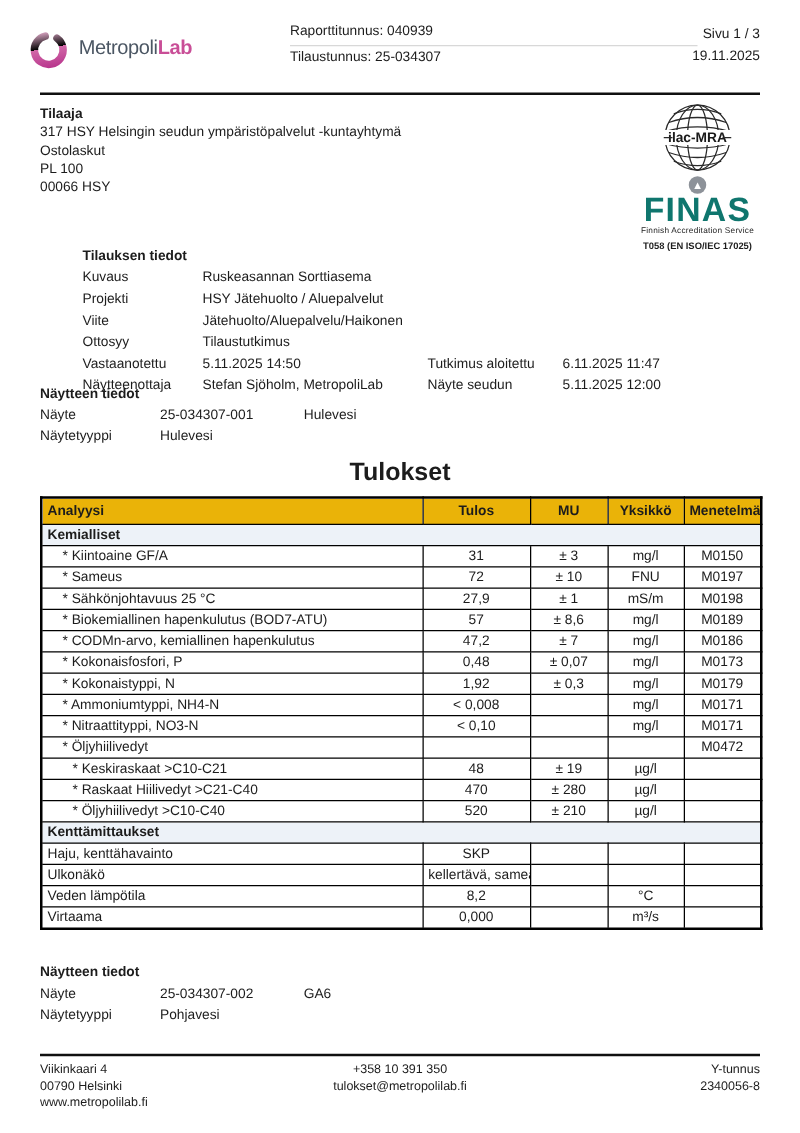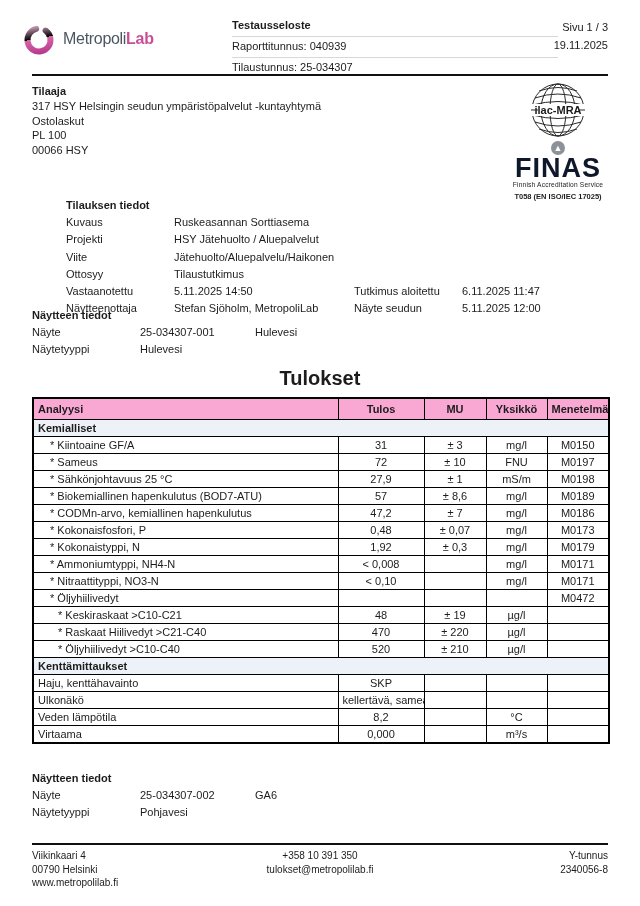--- a/index.html
+++ b/index.html
@@ -28,48 +28,48 @@
   #rule-top { top:74px; }
   #rule-bottom { top:843px; }
 
   
   #client { position:absolute; top:85px; left:32px; width:380px; }
   .block-title { font-weight:700; margin-bottom:2px; }
   .client-line { line-height:14.6px; }
 
   
   #accred { position:absolute; top:82px; right:30px; width:104px; text-align:center; }
-  #accred .finas-word { font-size:27px; font-weight:700; letter-spacing:1px; color:#0f172a; line-height:26px; }
+  #accred .finas-word { font-size:27px; font-weight:700; letter-spacing:1px; color:#0f766e; line-height:26px; }
   #accred .finas-sub { font-size:6.6px; color:#222; letter-spacing:0.2px; }
   #accred .finas-code { font-size:7.5px; font-weight:700; margin-top:4px; }
   .tri-badge { margin:2px auto 0 auto; width:14px; height:14px; border-radius:50%;
     background:#8d9299; display:flex; align-items:center; justify-content:center; }
   .tri-badge span { color:#fff; font-size:9px; line-height:9px; }
 
   
   .info-section { position:absolute; left:32px; width:576px; }
   #order  { top:199px;margin-left:34px; }
   #sample1 { top:309px; }
   #sample2 { top:772px; }
   .info-rows { margin-top:3px; }
   .info-row { display:flex; line-height:17.3px; }
-  .info-label  { width:108px; flex:none; }
+  .info-label  { width:96px; flex:none; }
   .info-value  { width:180px; flex:none; }
   .info-label2 { width:108px; flex:none; }
   .sample .info-value { width:115px; }
 
   
   #results { position:absolute; top:367px; left:32px; width:576px; }
   .results-title { font-size:20px; font-weight:700; margin-bottom:7px;text-align:center; }
   table { border-collapse:collapse; width:576px; border:2px solid #000; table-layout:fixed; }
   col.c-name { width:305px; } col.c-tulos { width:86px; } col.c-mu { width:62px; }
   col.c-yks { width:61px; } col.c-men { width:62px; }
   th, td { border:1px solid #000; font-size:11px; font-weight:400;
            padding:2px 4px; line-height:12px; overflow:hidden; white-space:nowrap; }
-  thead th { background:#f9a8d4; font-weight:700; text-align:center; padding:4px 4px; }
+  thead th { background:#eab308; font-weight:700; text-align:center; padding:4px 4px; }
   thead th.first { text-align:left; }
   tr.section-row td { background:#edf2f8; font-weight:700; }
   tr.data-row td { text-align:center; }
   tr.data-row td.analyysi-cell { text-align:left; }
   td.indent-0 { padding-left:16px; }
   td.indent-1 { padding-left:24px; }
   td.indent-2 { padding-left:4px; }
 
   
   #footer { position:absolute; top:849px; left:32px; width:576px;
@@ -91,21 +91,20 @@
           <stop offset="0.45" stop-color="#d269a8"></stop>
           <stop offset="1" stop-color="#b5308a"></stop>
         </linearGradient>
       </defs>
       <circle cx="17" cy="18" r="11.5" fill="none" stroke="url(#ringGrad)" stroke-width="6" stroke-linecap="round" stroke-dasharray="62 12" transform="rotate(-55 17 18)"></circle>
     </svg>
     <div class="logo-text"><span>Metropoli</span><span class="lab">Lab</span></div>
   </div>
 
   <div class="header-center">
-    <div class="hc-row hc-title sep">Testausseloste</div>
     <div class="hc-row sep">Raporttitunnus: 040939</div>
     <div class="hc-row">Tilaustunnus: 25-034307</div>
   </div>
 
   <div class="header-right">
     <div>Sivu 1 / 3</div>
     <div>19.11.2025</div>
   </div>
 </div>
 
@@ -292,21 +291,21 @@
         <tr class="data-row">
           <td class="analyysi-cell indent-1">* Keskiraskaat &gt;C10-C21</td>
           <td>48</td>
           <td>± 19</td>
           <td>µg/l</td>
           <td></td>
         </tr>
         <tr class="data-row">
           <td class="analyysi-cell indent-1">* Raskaat Hiilivedyt &gt;C21-C40</td>
           <td>470</td>
-          <td>± 220</td>
+          <td>± 280</td>
           <td>µg/l</td>
           <td></td>
         </tr>
         <tr class="data-row">
           <td class="analyysi-cell indent-1">* Öljyhiilivedyt &gt;C10-C40</td>
           <td>520</td>
           <td>± 210</td>
           <td>µg/l</td>
           <td></td>
         </tr>

